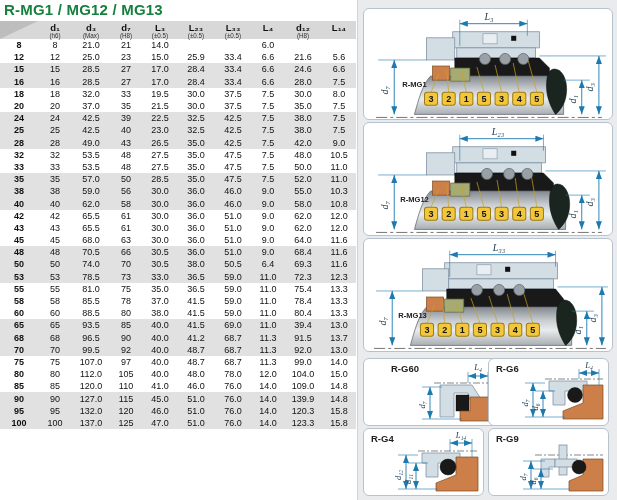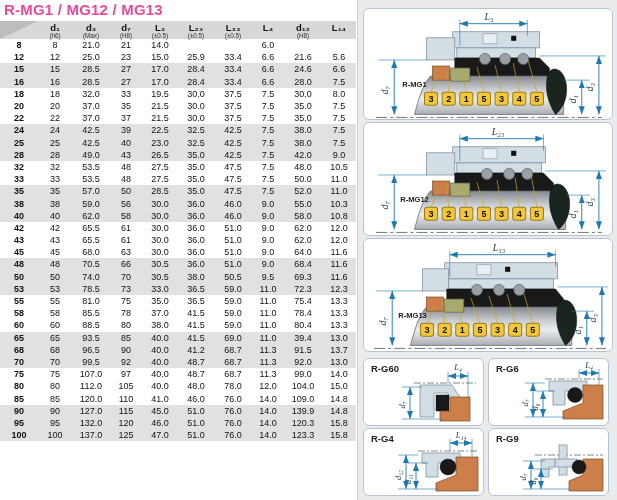--- a/index.html
+++ b/index.html
@@ -1,37 +1,37 @@
 <!DOCTYPE html>
 <html><head>
 <meta charset="utf-8">
 <style>
   html,body{margin:0;padding:0;}
   body{width:617px;height:500px;position:relative;background:#fff;
        font-family:"Liberation Sans",sans-serif;color:#111;overflow:hidden;}
   .title{position:absolute;left:4px;top:1px;font-size:15px;font-weight:bold;
-         letter-spacing:.2px;color:#ec4899;}
+         letter-spacing:.2px;color:#15803d;}
   .table-wrap{position:absolute;left:0;top:21px;width:356px;}
   table{width:356px;border-collapse:collapse;table-layout:fixed;}
   thead th{background:#d8d8d8;height:17px;padding:0;vertical-align:top;
            font-size:9.5px;line-height:9px;font-weight:bold;}
   thead th.corner{background:linear-gradient(to right bottom,#bdbdbd 48%,#d8d8d8 52%);}
   th .sub{display:block;font-size:6.3px;font-weight:normal;color:#333;line-height:6px;margin-top:1px;}
   th .sym{display:block;margin-top:2px;}
   tbody td{height:12.2px;padding:0;font-size:9px;line-height:12px;text-align:center;
            white-space:nowrap;}
   tbody td.rowhead{font-weight:bold;}
   tbody tr.band{background:#e1e1e1;}
   .right{position:absolute;left:357px;top:0;width:260px;height:500px;
          background:#e9ebed;border-left:1px solid #cfd4d8;}
   .panel{position:absolute;background:#fff;border:1px solid #b6c3cf;border-radius:6px;overflow:hidden;}
   .p1{left:5px;top:8px;width:248px;height:110px;}
   .p2{left:5px;top:122px;width:248px;height:112px;}
   .p3{left:5px;top:238px;width:248px;height:112px;}
-  .c1{left:5px;top:358px;width:119px;height:66px;}
+  .c1{left:5px;top:358px;width:119px;height:66px;padding-left:20px;}
   .c2{left:130px;top:358px;width:119px;height:66px;}
   .c3{left:5px;top:428px;width:119px;height:66px;}
   .c4{left:130px;top:428px;width:119px;height:66px;}
   .panel svg{display:block;width:100%;height:100%;}
   .dim{stroke:#1d7ab0;stroke-width:0.9;fill:none;}
   .ext{stroke:#1d7ab0;stroke-width:0.6;fill:none;}
   .dimlbl{font-family:"Liberation Serif",serif;font-style:italic;font-size:10px;fill:#16384e;}
   .dimlbl-s{font-family:"Liberation Serif",serif;font-style:italic;font-size:8.5px;fill:#16384e;}
   .gland{fill:#d3dde4;stroke:#8294a4;stroke-width:0.8;}
   .blackpart{fill:#191919;stroke:#000;stroke-width:0.4;}
@@ -191,32 +191,20 @@
           <td>20</td>
           <td>37.0</td>
           <td>35</td>
           <td>21.5</td>
           <td>30.0</td>
           <td>37.5</td>
           <td>7.5</td>
           <td>35.0</td>
           <td>7.5</td>
         </tr>
-        <tr>
-          <td class="rowhead">22</td>
-          <td>22</td>
-          <td>37.0</td>
-          <td>37</td>
-          <td>21.5</td>
-          <td>30.0</td>
-          <td>37.5</td>
-          <td>7.5</td>
-          <td>35.0</td>
-          <td>7.5</td>
-        </tr>
         <tr class="band">
           <td class="rowhead">24</td>
           <td>24</td>
           <td>42.5</td>
           <td>39</td>
           <td>22.5</td>
           <td>32.5</td>
           <td>42.5</td>
           <td>7.5</td>
           <td>38.0</td>
@@ -355,21 +343,21 @@
           <td>11.6</td>
         </tr>
         <tr class="band">
           <td class="rowhead">50</td>
           <td>50</td>
           <td>74.0</td>
           <td>70</td>
           <td>30.5</td>
           <td>38.0</td>
           <td>50.5</td>
-          <td>9.5</td>
+          <td>6.4</td>
           <td>69.3</td>
           <td>11.6</td>
         </tr>
         <tr class="band">
           <td class="rowhead">53</td>
           <td>53</td>
           <td>78.5</td>
           <td>73</td>
           <td>33.0</td>
           <td>36.5</td>

